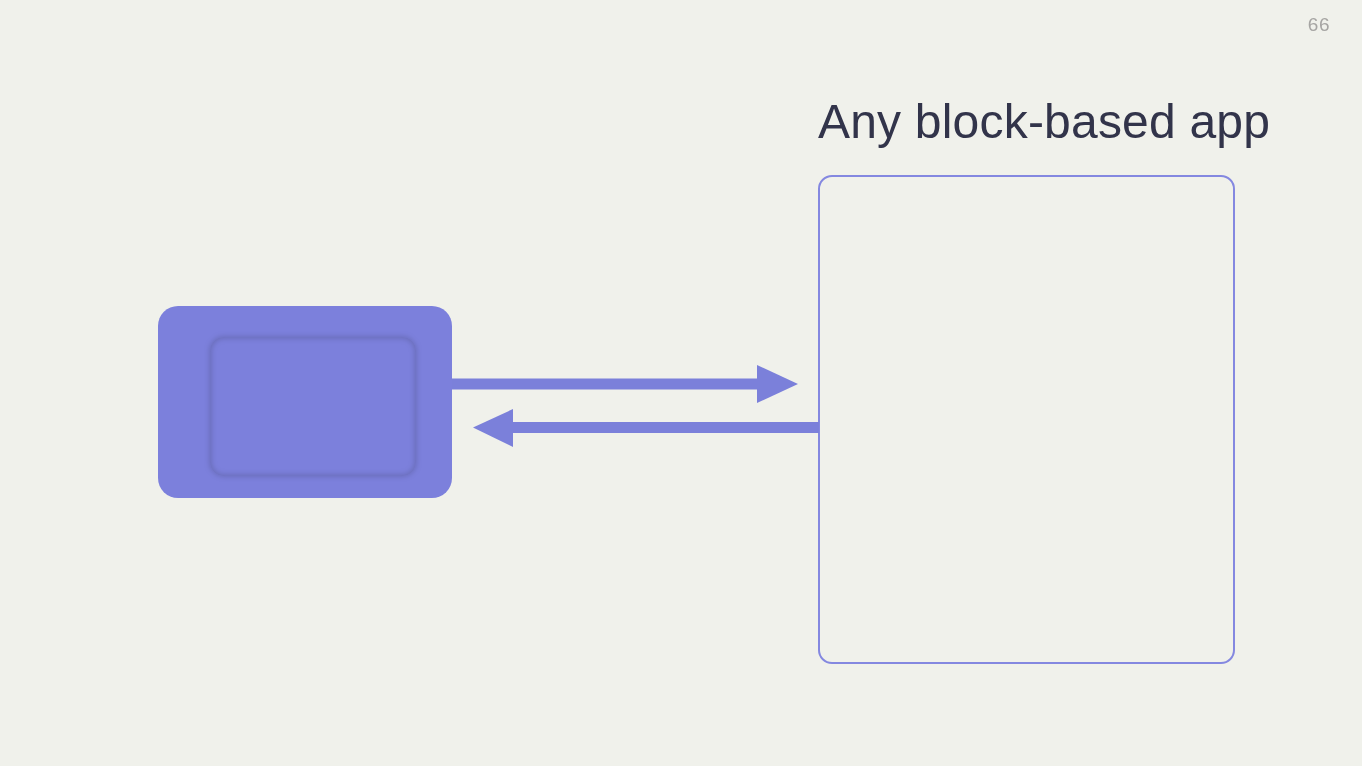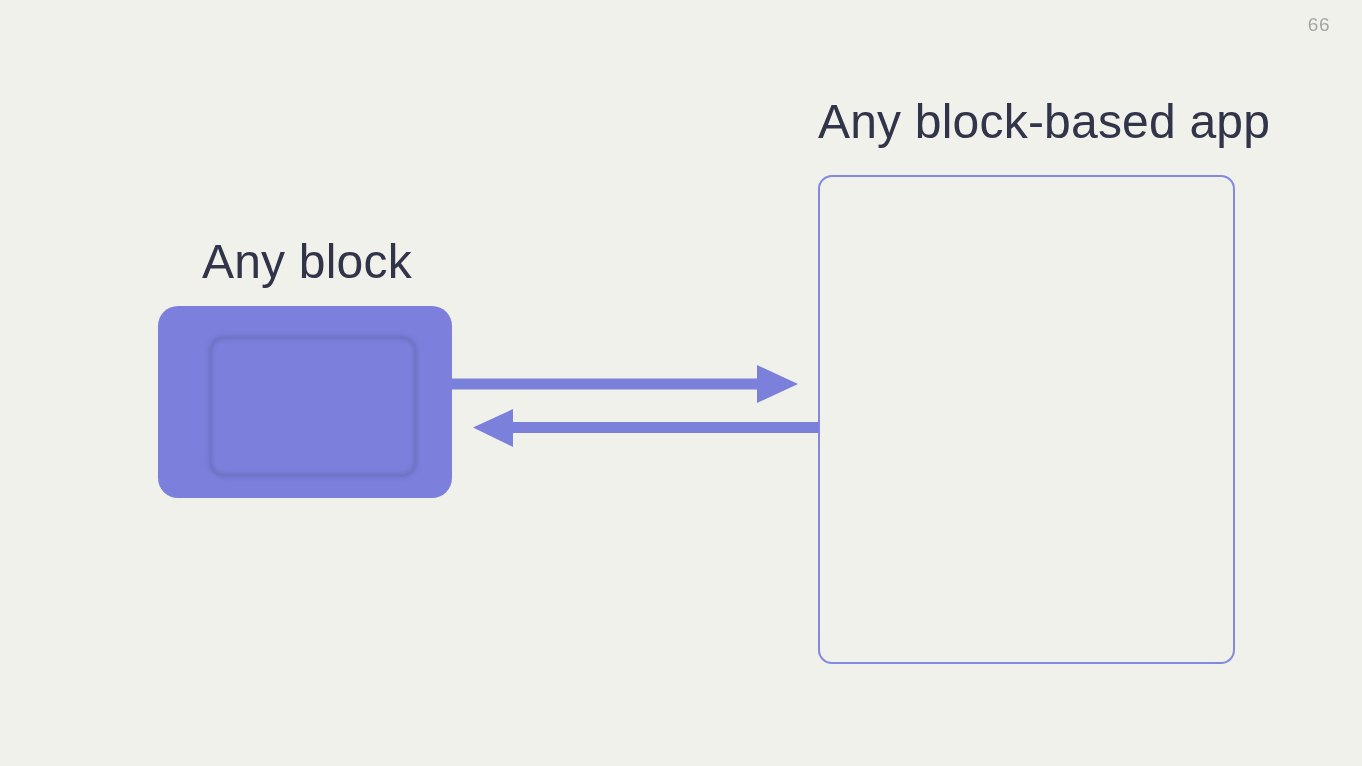--- a/index.html
+++ b/index.html
@@ -90,21 +90,20 @@
 </style>
 </head>
 <body>
 
 <div class="slide">
 
   <div class="page-number">66</div>
 
   <div class="heading app-heading">Any block-based app</div>
 
-  <div class="heading block-heading">Any block</div>
 
   <div class="block">
     <div class="block-inner"></div>
   </div>
 
   <div class="app-outline"></div>
 
   <svg class="arrows" viewBox="0 0 1362 766" xmlns="http://www.w3.org/2000/svg">
     <g>
       <rect class="arrow-shape" x="452" y="378.5" width="306" height="11"></rect>

